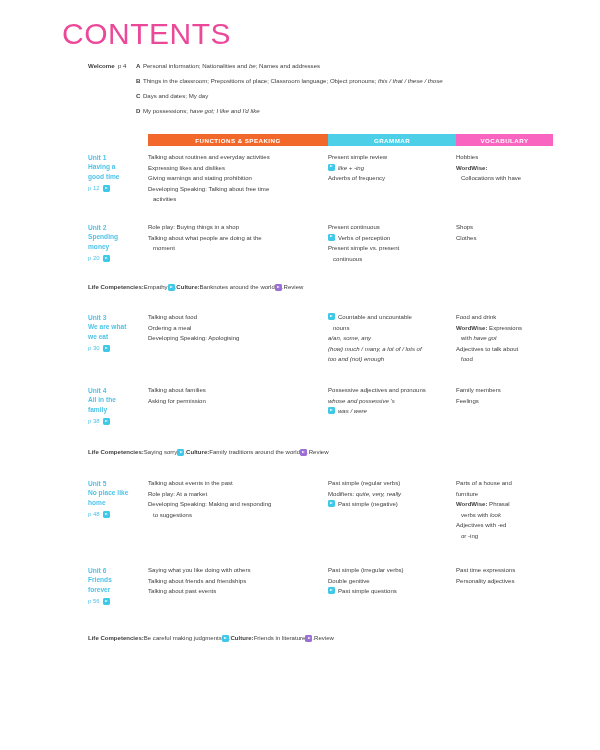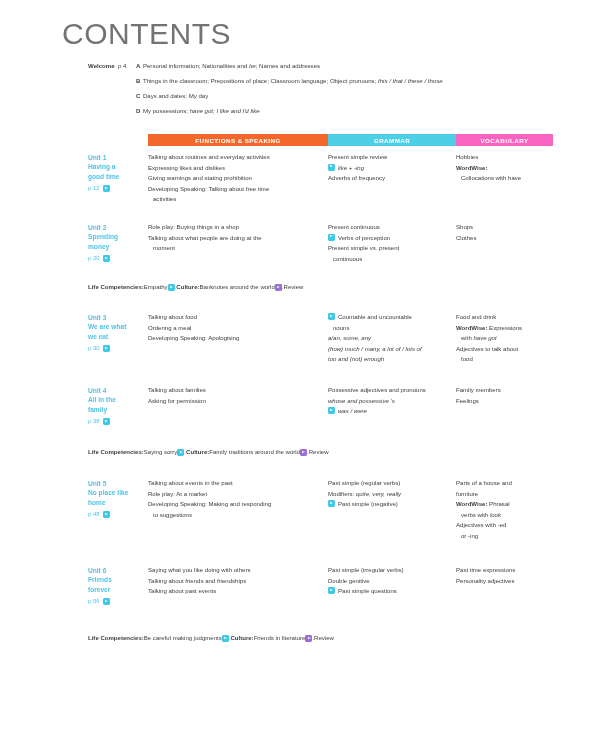--- a/index.html
+++ b/index.html
@@ -22,21 +22,21 @@
     padding: 0;
   }
 
   
   .contents-title {
     position: absolute;
     left: 62px;
     top: 17px;
     font-size: 30px;
     letter-spacing: 0.5px;
-    color: #737373;
+    color: #ec4899;
     font-weight: 400;
     font-family: "Liberation Sans", sans-serif;
   }
 
   
   .welcome-block {
     position: absolute;
     left: 88px;
     top: 62px;
     width: 470px;

